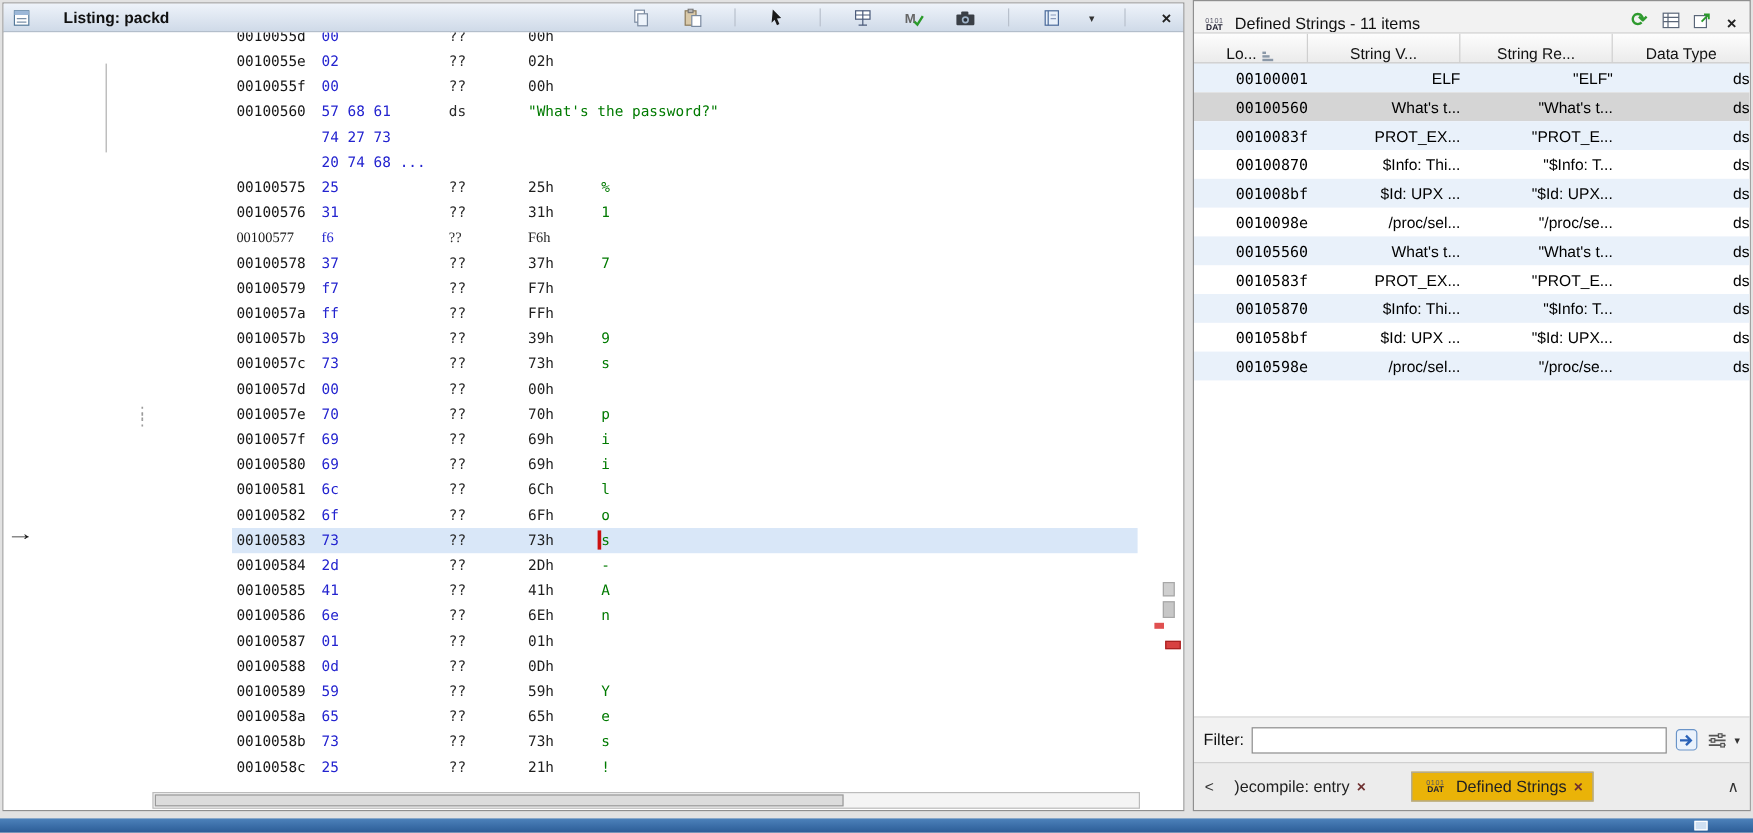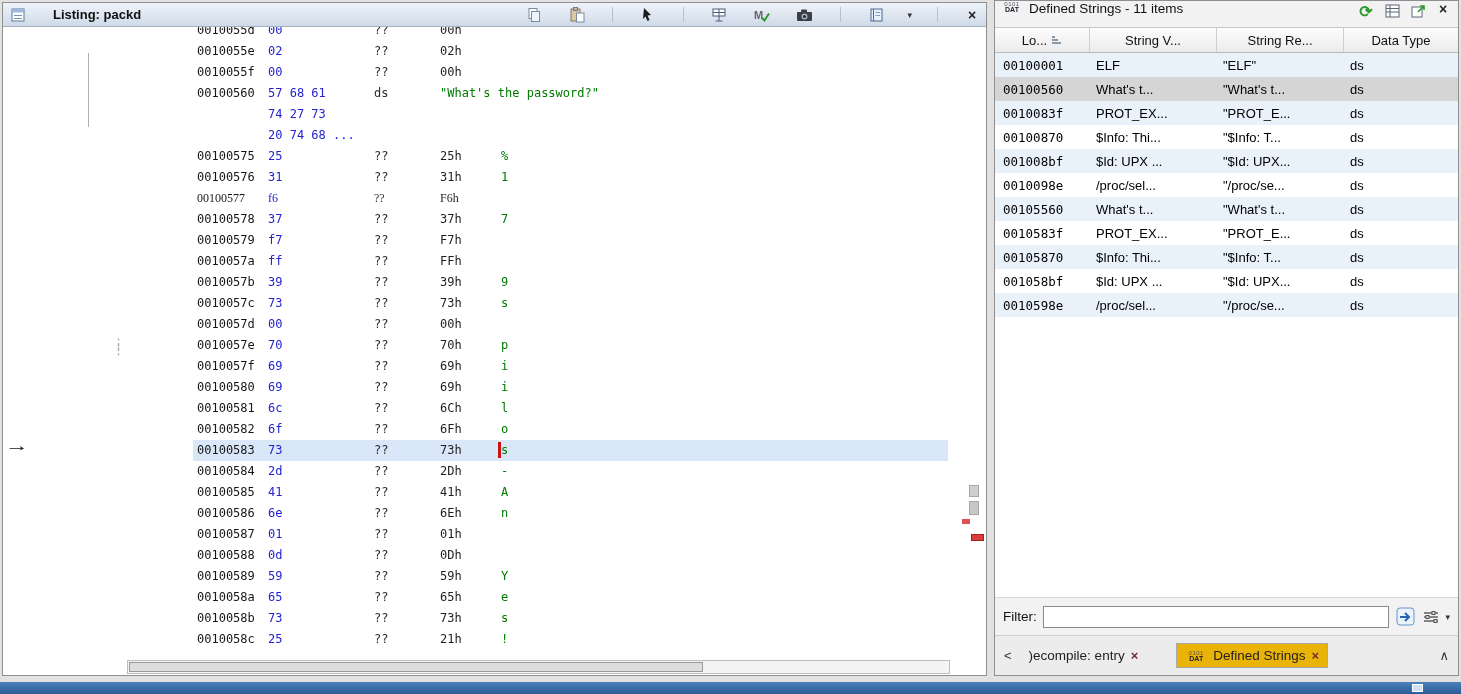--- a/index.html
+++ b/index.html
@@ -44,41 +44,41 @@
             background:#dcdcdc; border:1px solid #9a9a9a; }
   .mark { position:absolute; }
   .mk-g1 { left:966px; top:458px; width:10px; height:12px; background:#cfcfcf; border:1px solid #a8a8a8; }
   .mk-g2 { left:966px; top:474px; width:10px; height:14px; background:#c7c7c7; border:1px solid #a8a8a8; }
   .mk-r1 { left:959px; top:492px; width:8px; height:5px; background:#e05050; }
   .mk-r2 { left:968px; top:507px; width:13px; height:7px; background:#d84040; border:1px solid #a82020; }
 
   
   .right-panel { position:absolute; left:994px; top:0; width:465px; height:676px;
                  background:#f2f2f2; border:1px solid #8f8f8f; }
-  .rheader { height:26px; display:flex; align-items:flex-start; gap:6px; padding:0 6px; }
+  .rheader { height:26px; display:flex; align-items:flex-end; gap:6px; padding:0 6px; }
   .rheader .rtitle { font-size:13.5px; color:#111; }
   .ricon { display:flex; align-items:center; justify-content:center; width:20px; height:20px; }
   .refresh-glyph { color:#2e9a2e; font-size:16px; font-weight:bold; }
 
   .dat-icon { display:inline-flex; flex-direction:column; align-items:center; width:22px; line-height:6px; }
   .dat-top { font-size:6px; color:#556; letter-spacing:0.5px; }
   .dat-bot { font-size:7px; font-weight:bold; color:#223; }
 
   .table-area { position:absolute; top:26px; left:0; right:0; bottom:78px; background:#fff;
                 border-top:1px solid #c9c9c9; overflow:hidden; }
   .thead { display:flex; height:25px; background:linear-gradient(#fdfdfd,#ebebeb);
            border-bottom:1px solid #b9b9b9; }
-  .th { display:flex; align-items:center; justify-content:center; gap:4px;
+  .th { display:flex; align-items:flex-end; justify-content:center; gap:4px;
         border-right:1px solid #cfcfcf; font-size:13px; color:#111; }
   .th-loc { width:95px; } .th-val { width:127px; } .th-rep { width:127px; }
   .th-type { flex:1; border-right:none; }
   .trow { display:flex; height:24px; align-items:center; font-size:13px; color:#000; }
   .trow.alt { background:#e9f1fa; }
   .trow.selrow { background:#d5d5d5; }
-  .tcell { overflow:hidden; white-space:nowrap; }
+  .tcell { overflow:hidden; white-space:nowrap;text-align:right; }
   .tc-loc { width:95px; padding-left:8px; font-family:"DejaVu Sans Mono", monospace; font-size:12.5px; }
   .tc-val { width:127px; padding-left:6px; }
   .tc-rep { width:127px; padding-left:6px; }
   .tc-type{ flex:1; padding-left:6px; }
 
   .filter-bar { position:absolute; left:0; right:0; bottom:40px; height:38px; display:flex;
                 align-items:center; gap:6px; padding:0 8px; background:#f2f2f2;
                 border-top:1px solid #d8d8d8; }
   .filter-label { font-size:13.5px; color:#111; }
   .filter-input { flex:1; height:22px; border:1px solid #8a8a8a; background:#fff;

